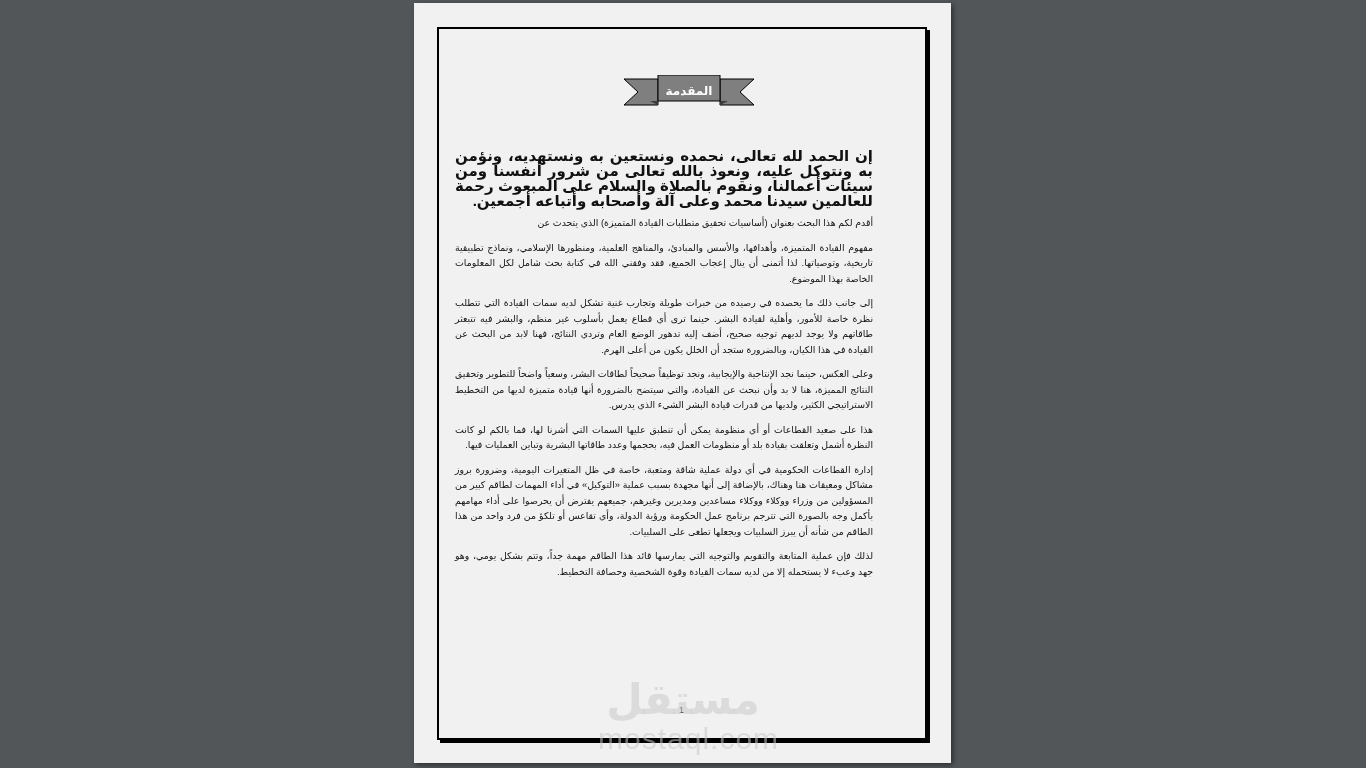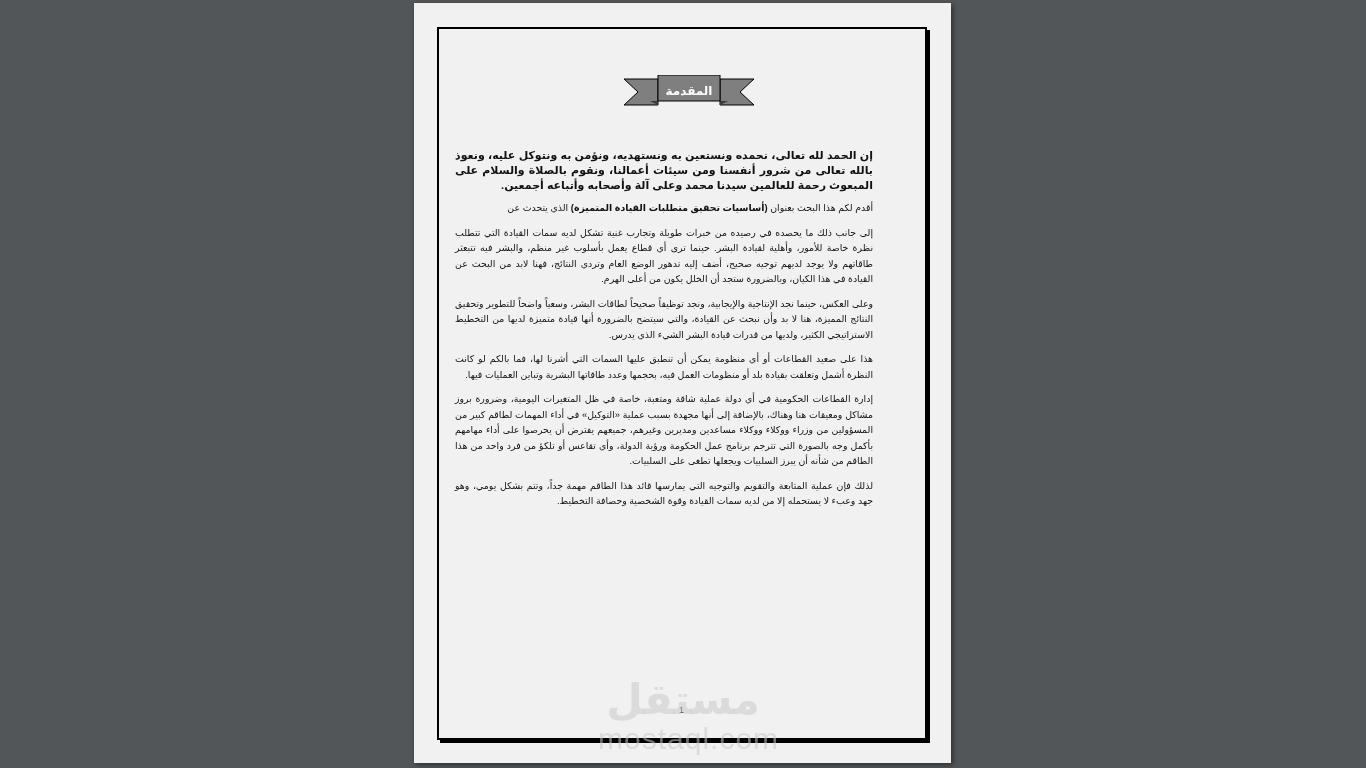--- a/index.html
+++ b/index.html
@@ -28,25 +28,25 @@
     position:absolute; left:34px; top:5px; width:62px; height:22px;
     color:#fff; font-weight:bold; font-size:12px; text-align:center;
     line-height:22px;
   }
   .content {
     position:absolute; left:455px; top:148px; width:418px;
     direction:rtl; text-align:justify;
     color:#111; font-size:9.4px; line-height:15.5px;
   }
   .content p { margin:0; }
-  .opening { font-weight:bold; font-size:11px; line-height:15px; }
+  .opening { font-weight:bold; font-size:15px; line-height:15px; }
   .wabad { font-weight:bold; margin-top:29px !important; }
   .gap7 { margin-top:7px !important; }
   .gap9 { margin-top:9px !important; }
-  .bold { font-weight:bold; }
+  .bold { font-weight:normal; }
   .page-number {
     position:absolute; left:265px; top:702px; font-size:9px; color:#222;
   }
   .watermark {
     position:absolute; left:598px; top:672px; width:170px; height:80px;
     color:rgba(200,200,200,0.55); text-align:center; pointer-events:none;
   }
   .wm-ar { font-size:42px; font-weight:bold; line-height:56px; direction:rtl; }
   .wm-en { font-size:30px; line-height:22px; letter-spacing:1px; }
 </style>
@@ -69,20 +69,23 @@
     </div>
 
     <div class="page-number">1</div>
   </div>
 
   <div class="content">
     <p class="opening">إن الحمد لله تعالى، نحمده ونستعين به ونستهديه، ونؤمن به ونتوكل عليه، ونعوذ بالله تعالى من شرور أنفسنا ومن سيئات أعمالنا، ونقوم بالصلاة والسلام على المبعوث رحمة للعالمين سيدنا محمد وعلى آلة وأصحابه وأتباعه أجمعين.</p>
     <p class="gap7">
       <span>أقدم لكم هذا البحث بعنوان </span><span class="bold">(أساسيات تحقيق متطلبات القيادة المتميزة)</span><span> الذي يتحدث عن</span>
     </p>
+    <p class="gap9">
+      <span class="bold">مفهوم القيادة المتميزة، وأهدافها، والأسس والمبادئ، والمناهج العلمية، ومنظورها الإسلامي، ونماذج تطبيقية تاريخية، وتوصياتها.</span><span> لذا أتمنى أن ينال إعجاب الجميع، فقد وفقني الله في كتابة بحث شامل لكل المعلومات الخاصة بهذا الموضوع.</span>
+    </p>
     <p class="gap9">إلى جانب ذلك ما يحصده في رصيده من خبرات طويلة وتجارب غنية تشكل لديه سمات القيادة التي تتطلب نظرة خاصة للأمور، وأهلية لقيادة البشر. حينما ترى أي قطاع يعمل بأسلوب غير منظم، والبشر فيه تتبعثر طاقاتهم ولا يوجد لديهم توجيه صحيح، أضف إليه تدهور الوضع العام وتردي النتائج، فهنا لابد من البحث عن القيادة في هذا الكيان، وبالضرورة ستجد أن الخلل يكون من أعلى الهرم.</p>
     <p class="gap9">وعلى العكس، حينما نجد الإنتاجية والإيجابية، ونجد توظيفاً صحيحاً لطاقات البشر، وسعياً واضحاً للتطوير وتحقيق النتائج المميزة، هنا لا بد وأن نبحث عن القيادة، والتي سيتضح بالضرورة أنها قيادة متميزة لديها من التخطيط الاستراتيجي الكثير، ولديها من قدرات قيادة البشر الشيء الذي يدرس.</p>
     <p class="gap9">هذا على صعيد القطاعات أو أي منظومة يمكن أن تنطبق عليها السمات التي أشرنا لها، فما بالكم لو كانت النظرة أشمل وتعلقت بقيادة بلد أو منظومات العمل فيه، بحجمها وعدد طاقاتها البشرية وتباين العمليات فيها.</p>
     <p class="gap9">إدارة القطاعات الحكومية في أي دولة عملية شاقة ومتعبة، خاصة في ظل المتغيرات اليومية، وضرورة بروز مشاكل ومعيقات هنا وهناك، بالإضافة إلى أنها مجهدة بسبب عملية «التوكيل» في أداء المهمات لطاقم كبير من المسؤولين من وزراء ووكلاء ووكلاء مساعدين ومديرين وغيرهم، جميعهم يفترض أن يحرصوا على أداء مهامهم بأكمل وجه بالصورة التي تترجم برنامج عمل الحكومة ورؤية الدولة، وأي تقاعس أو تلكؤ من فرد واحد من هذا الطاقم من شأنه أن يبرز السلبيات ويجعلها تطغى على السلبيات.</p>
     <p class="gap9">لذلك فإن عملية المتابعة والتقويم والتوجيه التي يمارسها قائد هذا الطاقم مهمة جداً، وتتم بشكل يومي، وهو جهد وعبء لا يستحمله إلا من لديه سمات القيادة وقوة الشخصية وحصافة التخطيط.</p>
   </div>
 
   <div class="watermark">
     <div class="wm-ar">مستقل</div>
     <div class="wm-en">mostaql.com</div>

